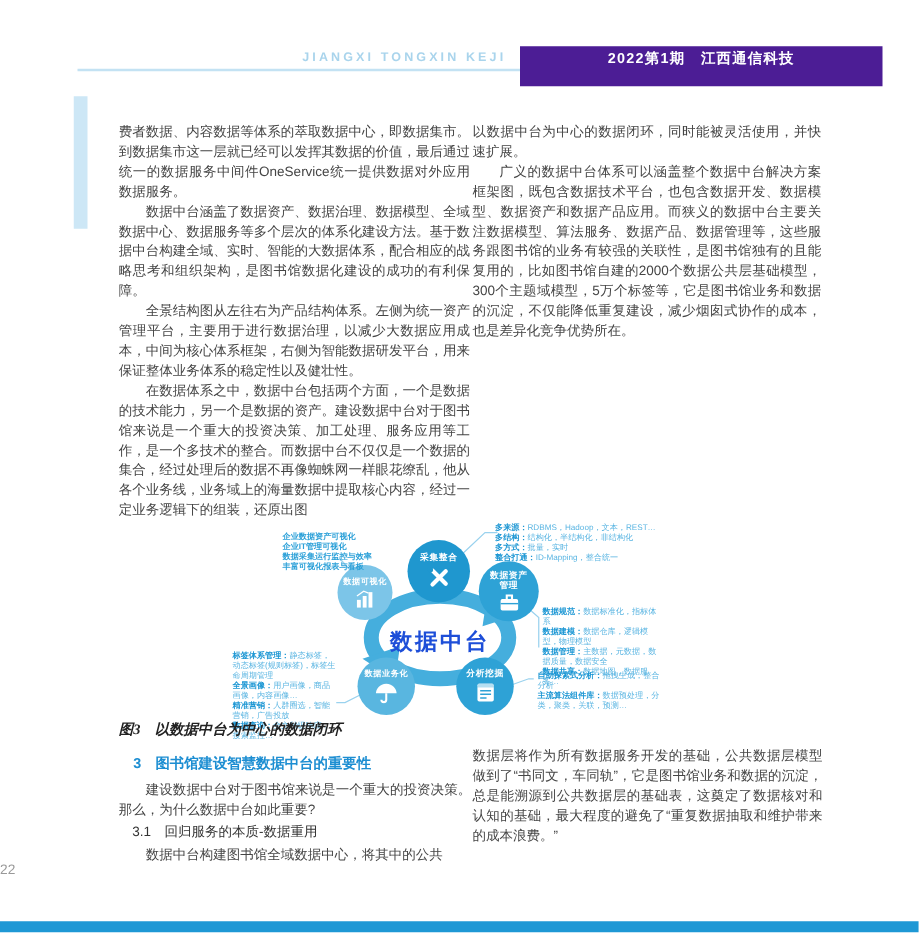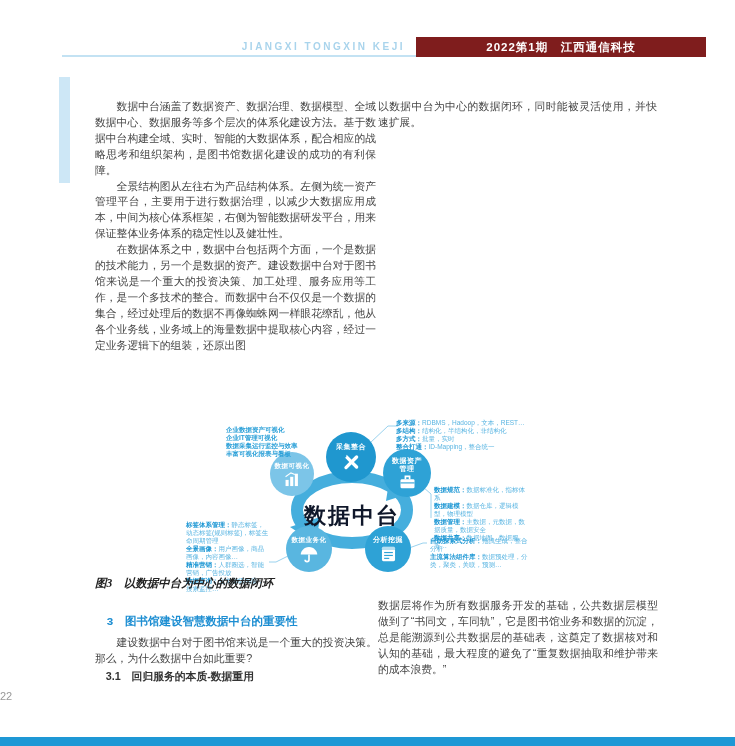--- a/index.html
+++ b/index.html
@@ -4,71 +4,73 @@
 <style>
   html,body{margin:0;padding:0;}
   body{
     width:735px;height:746px;background:#ffffff;position:relative;overflow:hidden;
     font-family:"Liberation Sans",sans-serif;color:#454545;
   }
   .abs{position:absolute;}
   
   .hdr-rule{left:62px;top:55px;width:354px;height:2px;background:#c3e2f3;}
   .hdr-en{right:330px;top:41px;font-size:10px;letter-spacing:2.5px;color:#a9d4ec;font-weight:bold;}
-  .hdr-badge{left:416px;top:37px;width:290px;height:20px;background:#7f1d1d;color:#ffffff;
+  .hdr-badge{left:416px;top:37px;width:290px;height:32px;background:#4c1d95;color:#ffffff;
     font-size:11.5px;font-weight:bold;text-align:center;line-height:20px;letter-spacing:1px;}
   .left-stripe{left:59px;top:77px;width:11px;height:106px;background:#cde7f6;}
   
   .col{font-size:10.8px;line-height:15.9px;text-align:justify;}
   .col p{margin:0;text-indent:2em;}
   .col p.noindent{text-indent:0;}
   .col-left{left:95px;top:99px;width:281px;}
   .col-right{left:378px;top:99px;width:279px;}
   
   .figure{left:180px;top:415px;width:352px;height:176px;}
   .figure svg.underlay{position:absolute;left:0;top:0;}
   .node{position:absolute;border-radius:50%;display:flex;flex-direction:column;
     align-items:center;justify-content:center;color:#fff;text-align:center;}
   .node .lbl{font-size:7px;font-weight:bold;line-height:8px;letter-spacing:.5px;}
   .node svg{margin-top:2px;}
   .center-lbl{position:absolute;left:120px;top:86px;width:104px;text-align:center;
-    font-size:22px;font-weight:bold;color:#0f172a;letter-spacing:2px;}
+    font-size:18px;font-weight:bold;color:#1d4ed8;letter-spacing:2px;}
   .ann{position:absolute;font-size:6.5px;line-height:8px;}
   .ann .ann-line{display:block;}
   .ann b{color:#1d97d4;font-weight:bold;}
   .ann span{color:#5ab5e2;}
   .ann.plain div{color:#2ba0d8;font-weight:bold;}
   .caption{left:95px;top:576px;width:515px;text-align:left;font-family:"Liberation Serif",serif;
     font-style:italic;font-weight:bold;font-size:11.5px;color:#222222;}
   
   .bl{left:95px;top:602px;width:282px;}
   .br{left:378px;top:598px;width:280px;}
-  .sec-h{font-size:11.5px;font-weight:bold;color:#1d8ed2;margin:12px 0 5px 0;text-indent:1em;font-family:Liberation Mono, monospace;}
-  .sub-h{font-weight:bold;color:#333;text-indent:1em !important;margin:2px 0 !important;}
+  .sec-h{font-size:11.5px;font-weight:bold;color:#1d8ed2;margin:2px 0 5px 0;text-indent:1em;}
+  .sub-h{font-weight:normal;color:#333;text-indent:1em !important;margin:2px 0 !important;}
   .page-num{left:0;top:690px;width:620px;font-size:11px;color:#999999;}
   .bottom-bar{left:0;bottom:0;width:735px;height:9px;background:#1e98d5;}
 </style>
 </head>
 <body>
 
 <div>
 
   <div class="abs hdr-rule"></div>
   <div class="abs hdr-en">JIANGXI TONGXIN KEJI</div>
   <div class="abs hdr-badge">2022第1期　江西通信科技</div>
   <div class="abs left-stripe"></div>
 
   <div class="abs col col-left">
+    <p class="noindent">费者数据、内容数据等体系的萃取数据中心，即数据集市。到数据集市这一层就已经可以发挥其数据的价值，最后通过统一的数据服务中间件OneService统一提供数据对外应用数据服务。</p>
     <p>数据中台涵盖了数据资产、数据治理、数据模型、全域数据中心、数据服务等多个层次的体系化建设方法。基于数据中台构建全域、实时、智能的大数据体系，配合相应的战略思考和组织架构，是图书馆数据化建设的成功的有利保障。</p>
     <p>全景结构图从左往右为产品结构体系。左侧为统一资产管理平台，主要用于进行数据治理，以减少大数据应用成本，中间为核心体系框架，右侧为智能数据研发平台，用来保证整体业务体系的稳定性以及健壮性。</p>
     <p>在数据体系之中，数据中台包括两个方面，一个是数据的技术能力，另一个是数据的资产。建设数据中台对于图书馆来说是一个重大的投资决策、加工处理、服务应用等工作，是一个多技术的整合。而数据中台不仅仅是一个数据的集合，经过处理后的数据不再像蜘蛛网一样眼花缭乱，他从各个业务线，业务域上的海量数据中提取核心内容，经过一定业务逻辑下的组装，还原出图</p>
   </div>
 
   <div class="abs col col-right">
     <p class="noindent">以数据中台为中心的数据闭环，同时能被灵活使用，并快速扩展。</p>
+    <p>广义的数据中台体系可以涵盖整个数据中台解决方案框架图，既包含数据技术平台，也包含数据开发、数据模型、数据资产和数据产品应用。而狭义的数据中台主要关注数据模型、算法服务、数据产品、数据管理等，这些服务跟图书馆的业务有较强的关联性，是图书馆独有的且能复用的，比如图书馆自建的2000个数据公共层基础模型，300个主题域模型，5万个标签等，它是图书馆业务和数据的沉淀，不仅能降低重复建设，减少烟囱式协作的成本，也是差异化竞争优势所在。</p>
   </div>
 
   <div class="abs figure">
 
     <svg class="underlay" width="352" height="176">
       <ellipse cx="172" cy="95" rx="55" ry="33" fill="none" stroke="#45aedd" stroke-width="12"></ellipse>
       <polygon points="210,60 234,77 206,86" fill="#45aedd"></polygon>
       <polygon points="136,129 110,112 140,102" fill="#45aedd"></polygon>
       <polyline points="190,28 208,11 218,11" fill="none" stroke="#9ad2ee" stroke-width="1"></polyline>
       <polyline points="243,72 251,79 251,103" fill="none" stroke="#9ad2ee" stroke-width="1"></polyline>
@@ -159,20 +161,21 @@
       <div>丰富可视化报表与看板</div>
     </div>
   </div>
 
   <div class="abs caption">图3　以数据中台为中心的数据闭环</div>
 
   <div class="abs col bl">
     <h3 class="sec-h">3　图书馆建设智慧数据中台的重要性</h3>
     <p>建设数据中台对于图书馆来说是一个重大的投资决策。那么，为什么数据中台如此重要?</p>
     <p class="sub-h">3.1　回归服务的本质-数据重用</p>
+    <p>数据中台构建图书馆全域数据中心，将其中的公共</p>
   </div>
 
   <div class="abs col br">
     <p class="noindent">数据层将作为所有数据服务开发的基础，公共数据层模型做到了“书同文，车同轨”，它是图书馆业务和数据的沉淀，总是能溯源到公共数据层的基础表，这奠定了数据核对和认知的基础，最大程度的避免了“重复数据抽取和维护带来的成本浪费。”</p>
   </div>
 
   <div class="abs page-num">22</div>
   <div class="abs bottom-bar"></div>
 
 </div>

